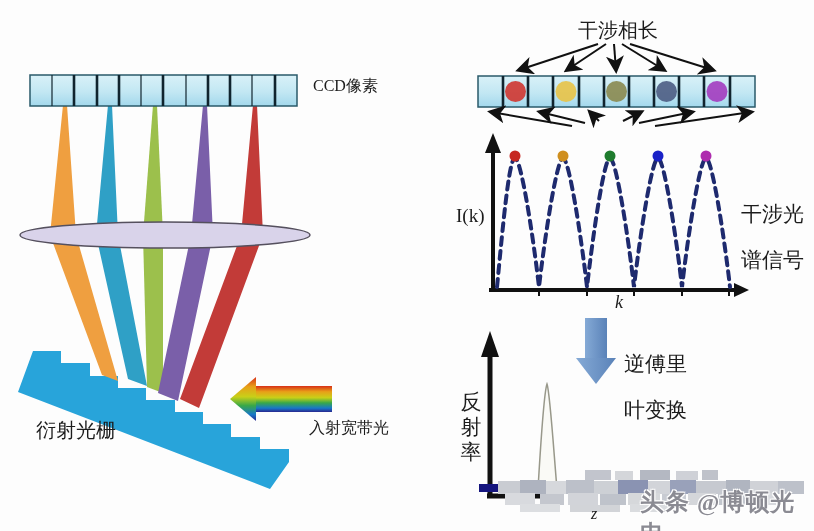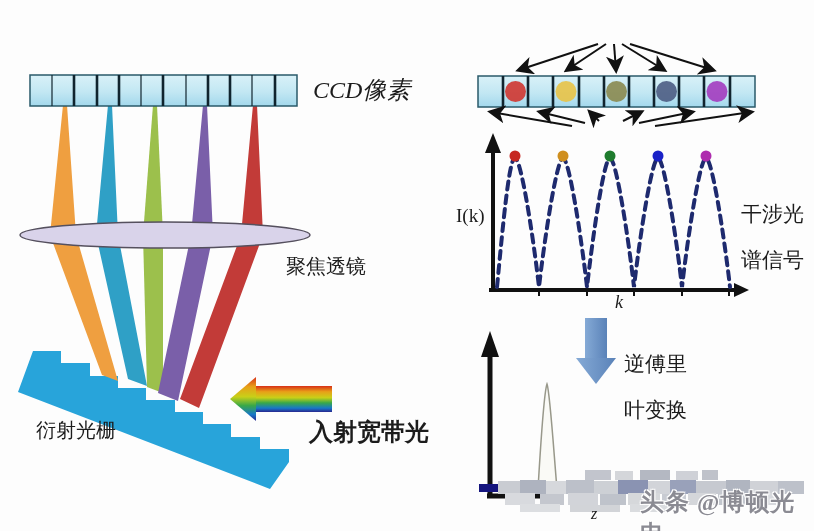--- a/index.html
+++ b/index.html
@@ -179,42 +179,43 @@
       <rect x="688" y="493" width="28" height="12" fill="#d4d6da"></rect>
       <rect x="718" y="494" width="30" height="11" fill="#c2c6cd"></rect>
       <rect x="750" y="493" width="26" height="12" fill="#d8dade"></rect>
       <rect x="520" y="504" width="40" height="8" fill="#dcdee1"></rect>
       <rect x="570" y="505" width="50" height="7" fill="#d2d4d8"></rect>
       <rect x="630" y="504" width="40" height="8" fill="#dadcdf"></rect>
     </g>
   </g>
 </svg>
 
-<div class="lbl" style="left:313px;top:77px;font-size:24px;font-style:italic;">CCD像素</div>
-
-<div class="lbl" style="left:286px;top:255px;font-size:20px;">聚焦透镜</div>
+<div class="lbl" style="left:313px;top:77px;font-size:16px;">CCD像素</div>
+
 
 <div class="lbl" style="left:36px;top:419px;font-size:20px;text-align:center;">衍射光栅</div>
 
-<div class="lbl" style="left:309px;top:419px;font-size:24px;font-weight:bold;">入射宽带光</div>
-
+<div class="lbl" style="left:309px;top:419px;font-size:16px;">入射宽带光</div>
+
+<div class="lbl" style="left:578px;top:19px;font-size:20px;">干涉相长</div>
 
 
 <div class="lbl" style="left:456px;top:206px;font-size:19px;">I(k)</div>
 
 <div class="lbl it" style="left:615px;top:293px;font-size:18px;">k</div>
 
 <div class="lbl2" style="left:741px;top:180px;font-size:21px;">
   <span>干涉光</span><br>
   <span>谱信号</span>
 </div>
 
 <div class="lbl2" style="left:624px;top:330px;font-size:21px;">
   <span>逆傅里</span><br>
   <span>叶变换</span>
 </div>
 
+<div class="vert" style="left:459px;top:390px;font-size:21px;">反射率</div>
 
 <div class="lbl it" style="left:591px;top:505px;font-size:16px;">z</div>
 
 <div class="wm" style="left:640px;top:486px;font-size:24px;">头条 @博顿光电</div>
 
 </div>
 
 </body></html>

